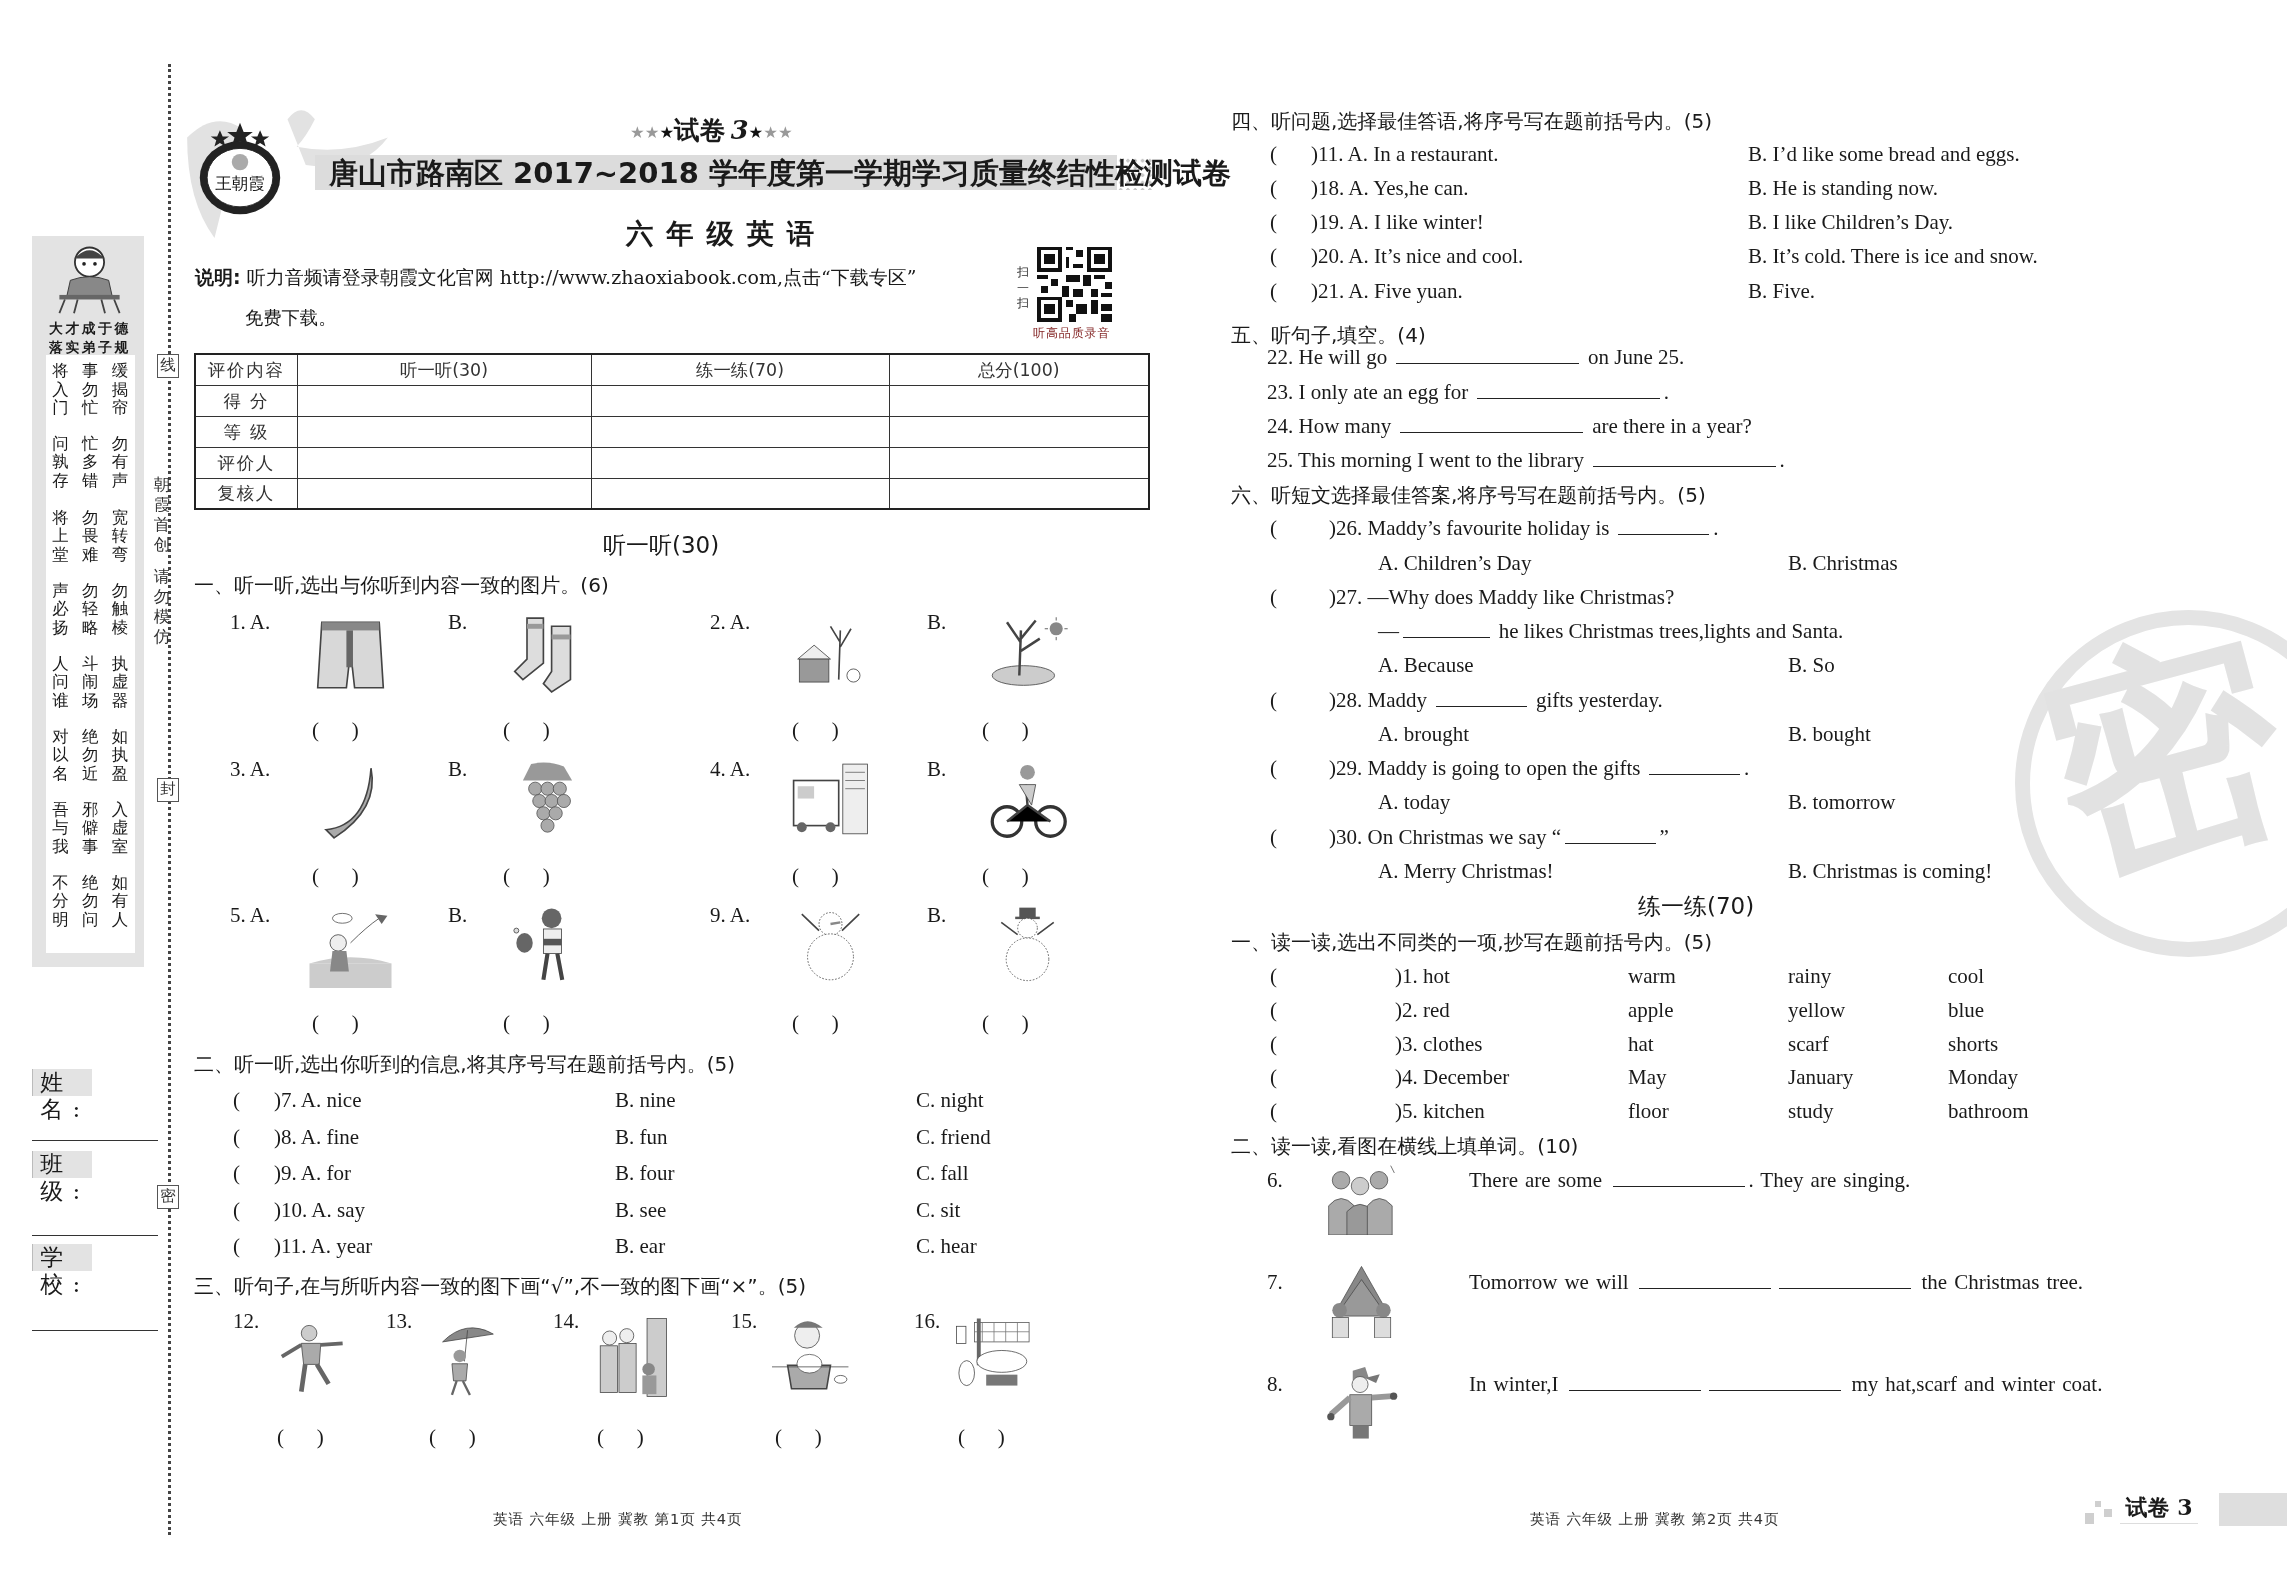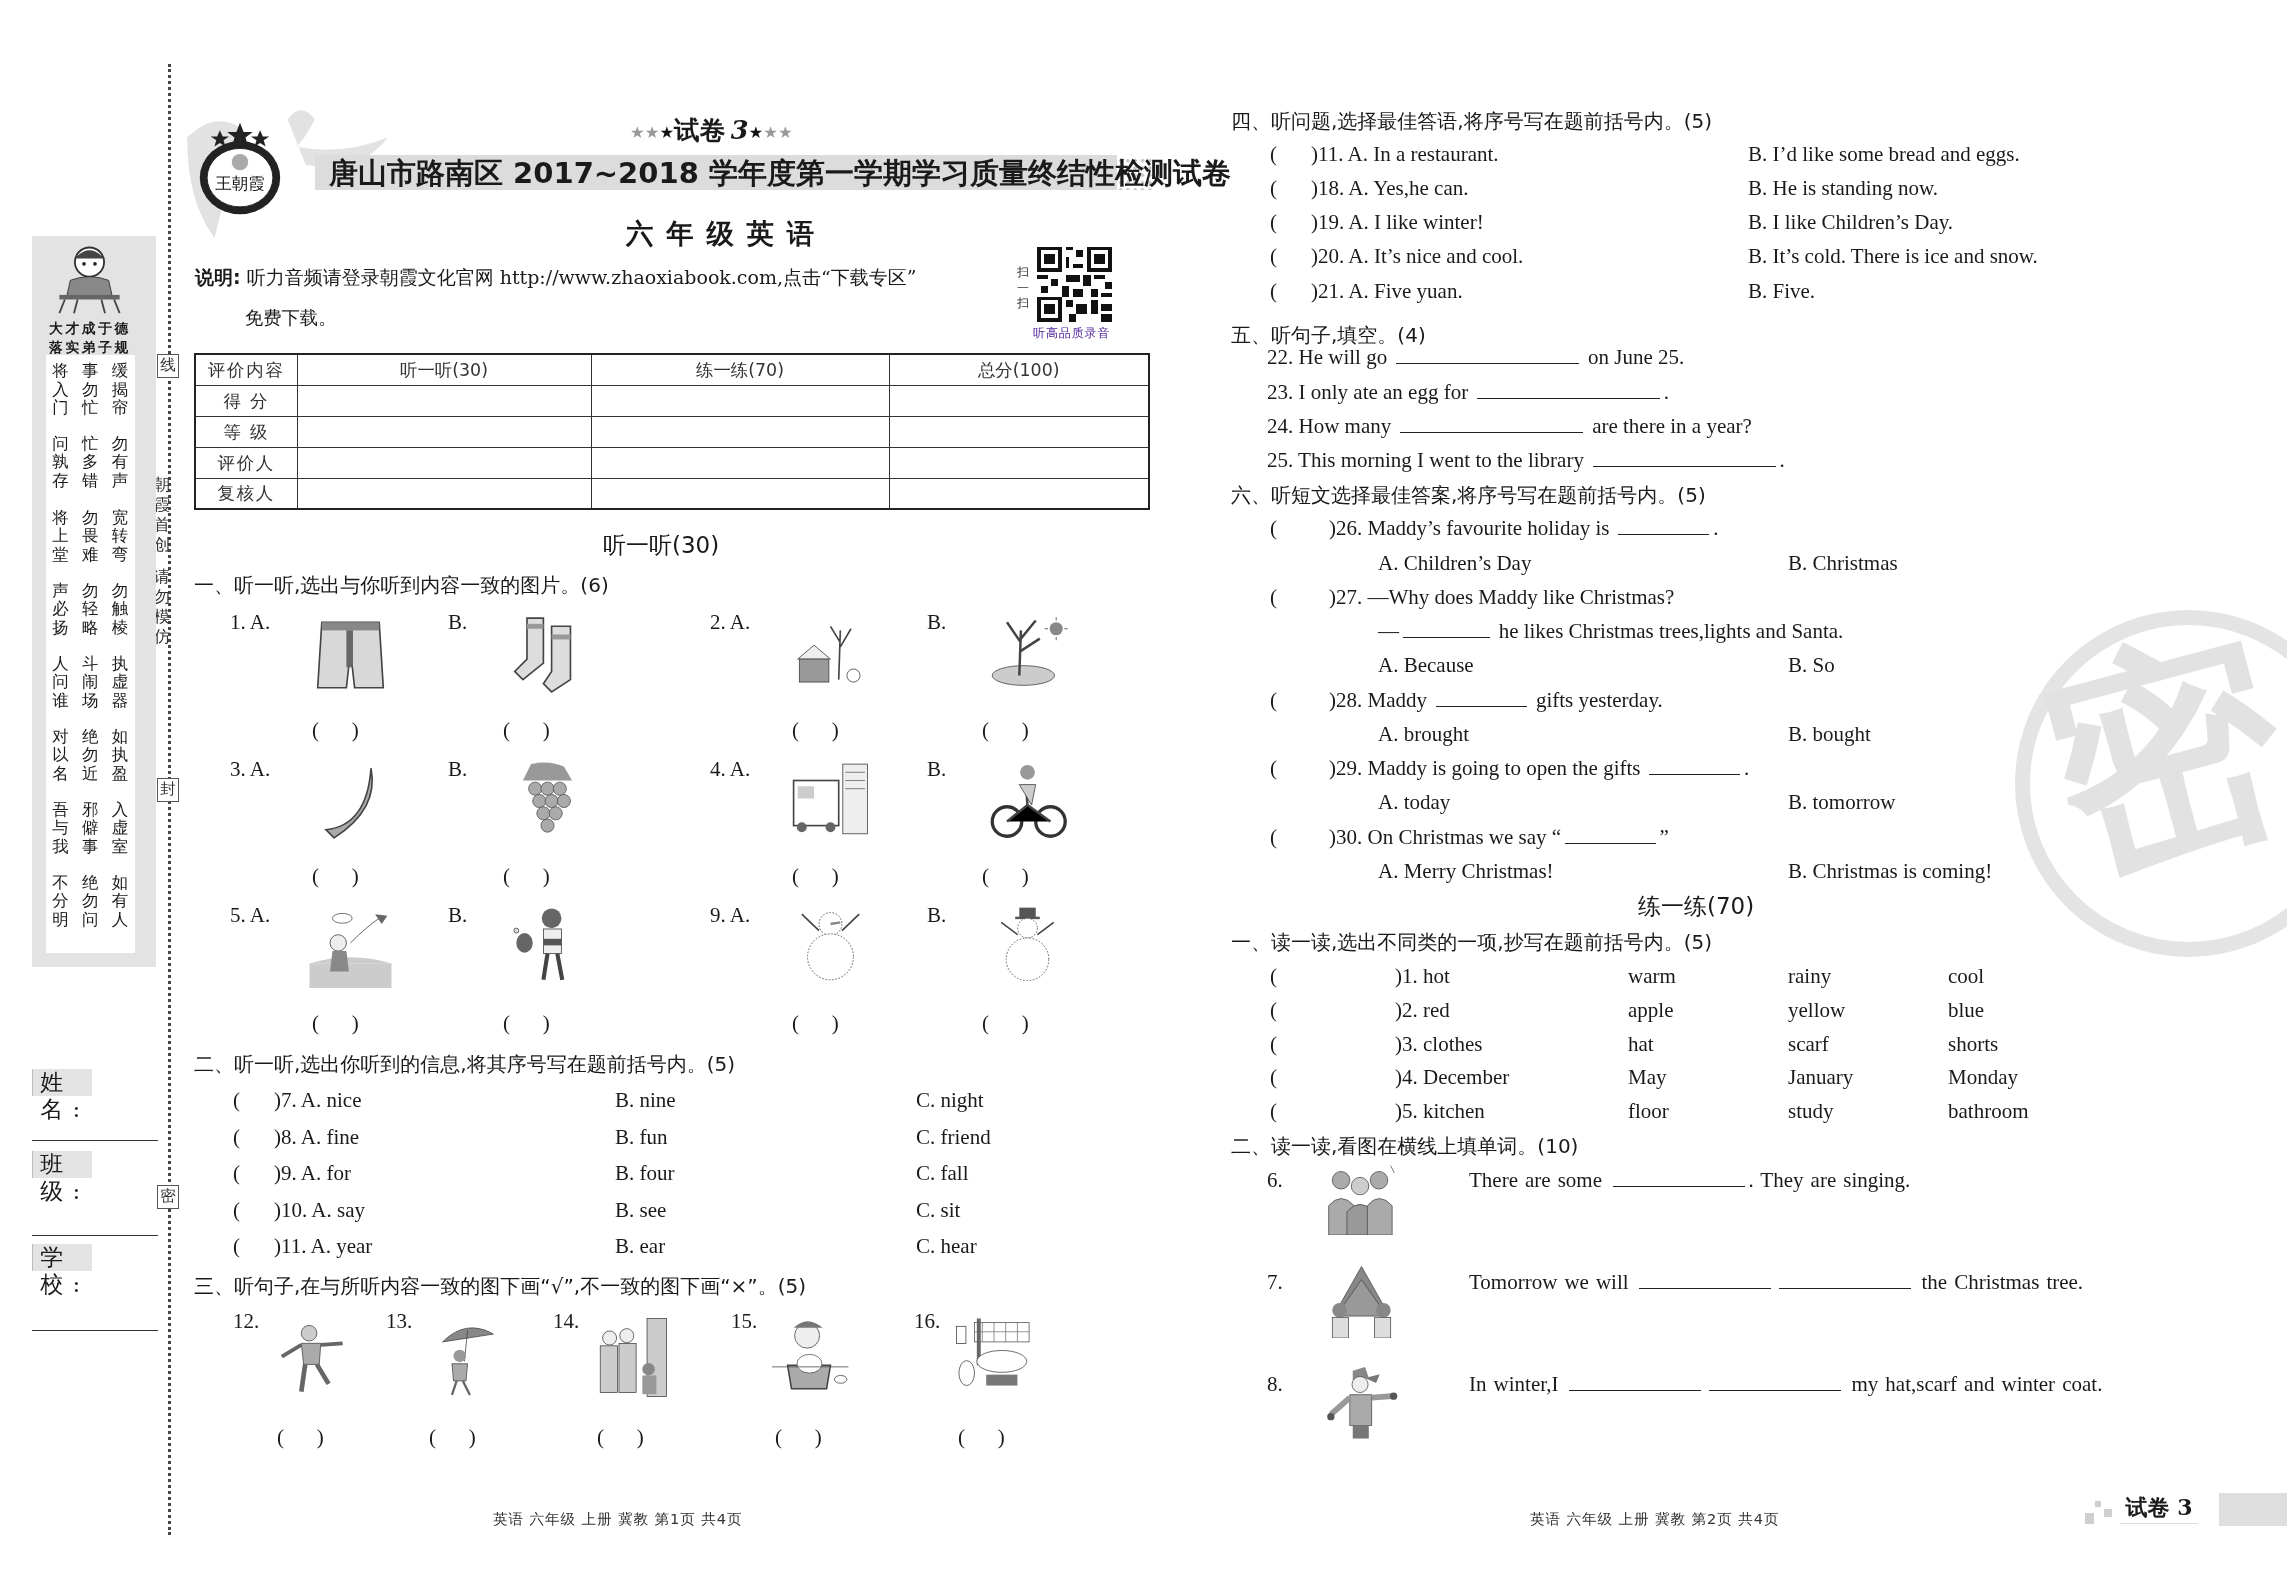--- a/index.html
+++ b/index.html
@@ -4,21 +4,21 @@
 <style>
   * { box-sizing: border-box; margin: 0; padding: 0; }
   html, body { width: 2287px; height: 1591px; background: #ffffff; overflow: hidden; }
   body { position: relative; font-family: "DejaVu Serif", "Liberation Serif", serif; color: #1a1a1a; }
 
   
   .dotline { position: absolute; left: 168px; top: 64px; width: 0; height: 1471px; border-left: 3.7px dotted #444; }
   .bind-mark { position: absolute; left: 157px; width: 22px; height: 24px; border: 1.4px solid #555; background: #fff; font-size: 15.5px; text-align: center; line-height: 20px; font-family: "DejaVu Sans", sans-serif; color: #333; }
   .bind-vert { position: absolute; left: 152px; font-size: 16.4px; line-height: 20px; width: 20px; text-align: center; color: #333; font-family: "DejaVu Sans", sans-serif; }
 
-  .rule-panel { position: absolute; left: 32px; top: 236px; width: 124px; height: 731px; background: #e3e3e3; }
+  .rule-panel { position: absolute; left: 32px; top: 236px; width: 112px; height: 731px; background: #e3e3e3; }
   .rule-kid { position: absolute; left: 18.3px; top: 5.5px; width: 79px; height: 73px; }
   .rule-motto { position: absolute; left: 0; width: 116px; text-align: center; font-size: 13.7px; font-weight: bold; letter-spacing: 2.7px; font-family: "DejaVu Sans", sans-serif; }
   .rule-inner { position: absolute; left: 13.7px; top: 119px; width: 89px; height: 598px; background: #ffffff; }
   .rule-group { position: absolute; left: 0; width: 89px; display: flex; justify-content: space-around; font-size: 16.4px; line-height: 18.3px; }
   .rule-col { width: 18.3px; text-align: center; white-space: normal; word-break: break-all; }
 
   .info-label { position: absolute; left: 32px; width: 60px; height: 27.4px; background: #e3e3e3; border-left: 0.9px solid #bbb; font-size: 23px; line-height: 27.4px; padding-left: 7.3px; letter-spacing: 9.1px; font-family: "DejaVu Serif", serif; }
   .info-line { position: absolute; left: 32px; width: 126px; border-top: 1.8px solid #333; }
 
   
@@ -31,21 +31,21 @@
   .title-band { position: absolute; left: 315px; top: 155px; width: 802px; height: 35px; background: #dcdcdc; }
   .title-dots { position: absolute; left: 1117px; top: 157px; width: 37px; height: 33px;
      background-image: radial-gradient(#c8c8c8 35%, transparent 36%); background-size: 7.3px 7.3px; }
   .title-text { position: absolute; left: 329px; top: 154px; font-size: 29px; font-weight: bold; font-family: "DejaVu Sans", sans-serif; letter-spacing: 0px; }
   .subject-title { position: absolute; left: 626px; top: 216px; font-size: 27.4px; letter-spacing: 12.8px; font-family: "DejaVu Sans", sans-serif; font-weight: bold; }
   .note-line { position: absolute; left: 195px; top: 265px; font-size: 19px; }
   .note-line .b { font-weight: bold; font-family: "DejaVu Sans", sans-serif; }
   .note-line2 { position: absolute; left: 245px; top: 305px; font-size: 18.3px; }
   .qr { position: absolute; left: 1037px; top: 245px; width: 75px; height: 78px; }
   .qr-side { position: absolute; left: 1017px; top: 265px; width: 12.8px; font-size: 12px; line-height: 15.5px; white-space: normal; color: #333; }
-  .qr-cap { position: absolute; left: 1033px; top: 325px; font-size: 12px; color: #4c1d95; letter-spacing: 0.9px; }
+  .qr-cap { position: absolute; left: 1033px; top: 325px; font-size: 12px; color: #7f1d1d; letter-spacing: 0.9px; }
 
   
   table.score { position: absolute; left: 194px; top: 353px; width: 956px; border-collapse: collapse; border: 2.3px solid #222; }
   table.score td { border: 1.4px solid #333; height: 31px; font-size: 17.4px; text-align: center; font-family: "DejaVu Sans", sans-serif; color: #333; }
   table.score td.rh { width: 102px; letter-spacing: 1.8px; }
 
   .part-title { position: absolute; font-size: 23px; font-family: "DejaVu Sans", sans-serif; }
   .sec-title { position: absolute; font-size: 20px; font-family: "DejaVu Sans", sans-serif; }
   .txt { position: absolute; font-size: 21px; white-space: nowrap; font-family: "Liberation Serif", "DejaVu Serif", serif; }
   .paren { position: absolute; font-size: 21px; white-space: nowrap; font-family: "Liberation Serif", serif; word-spacing: 0; }

